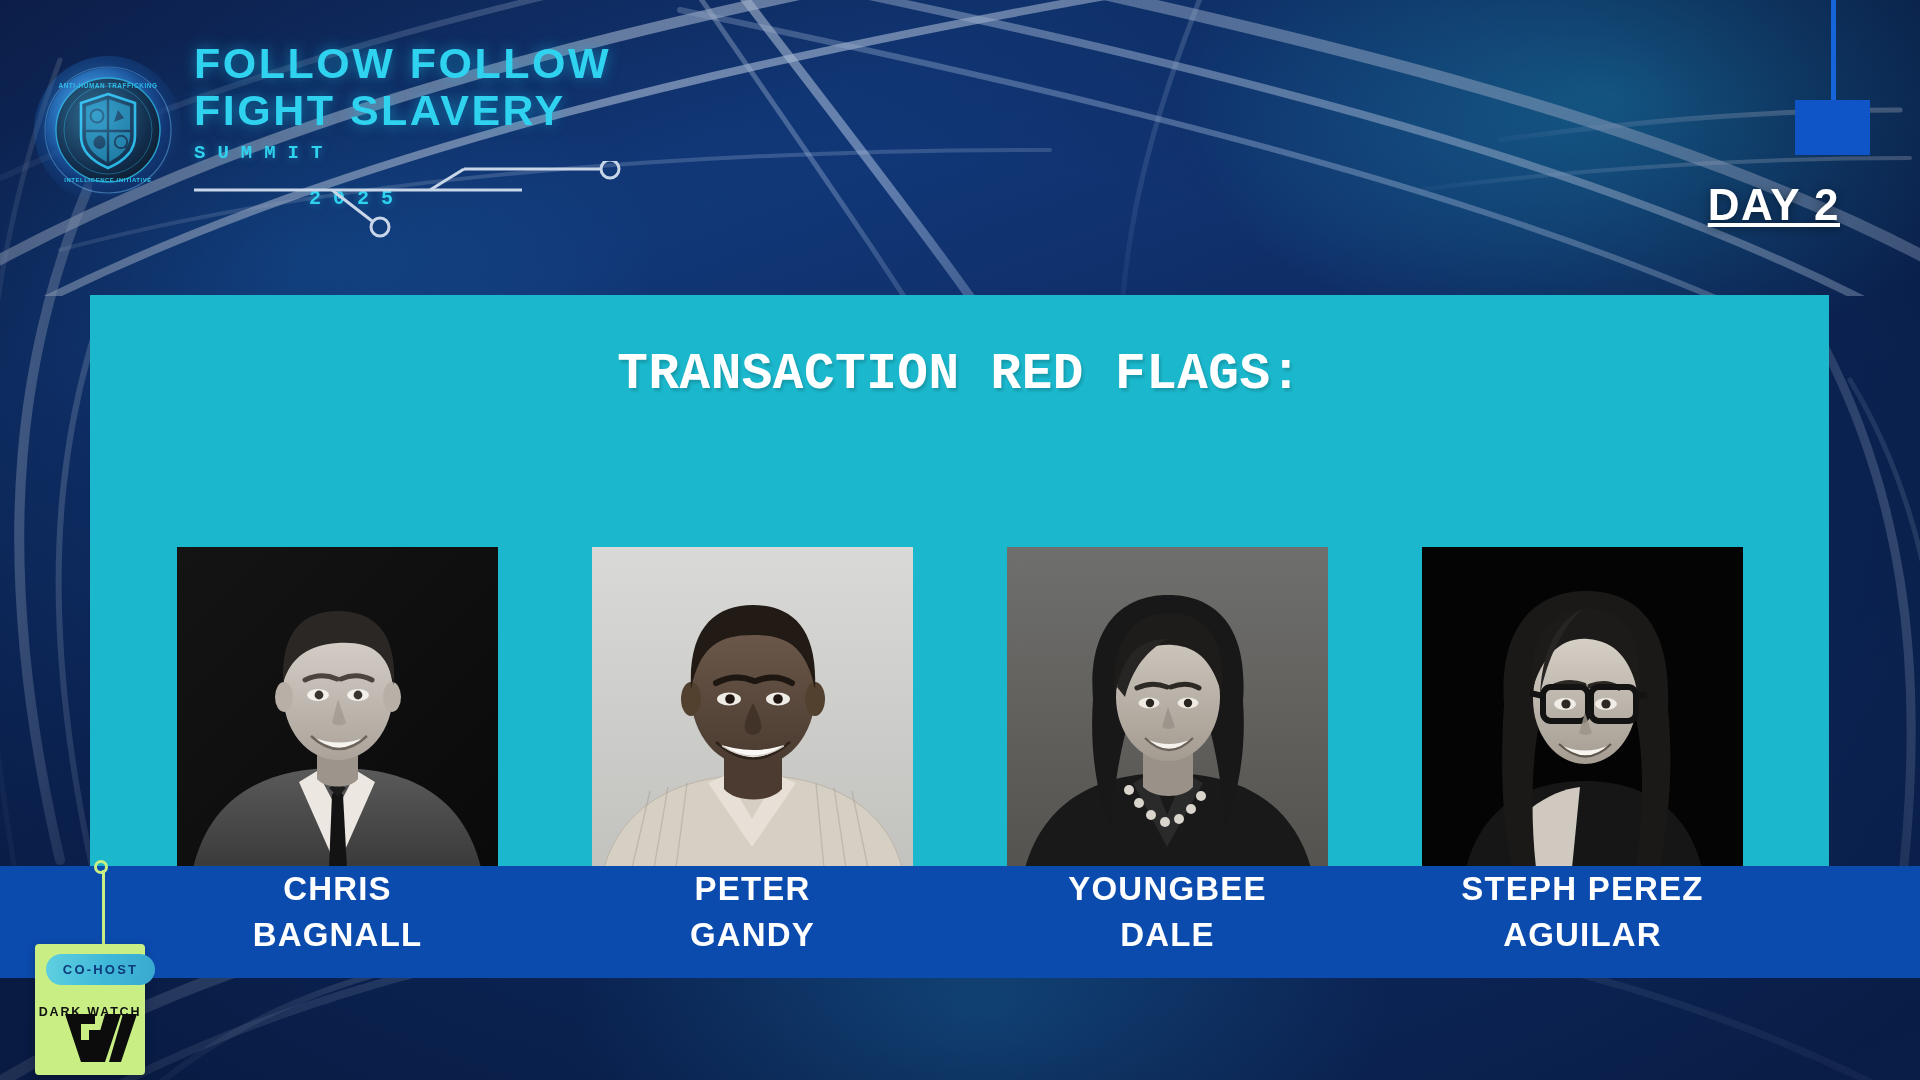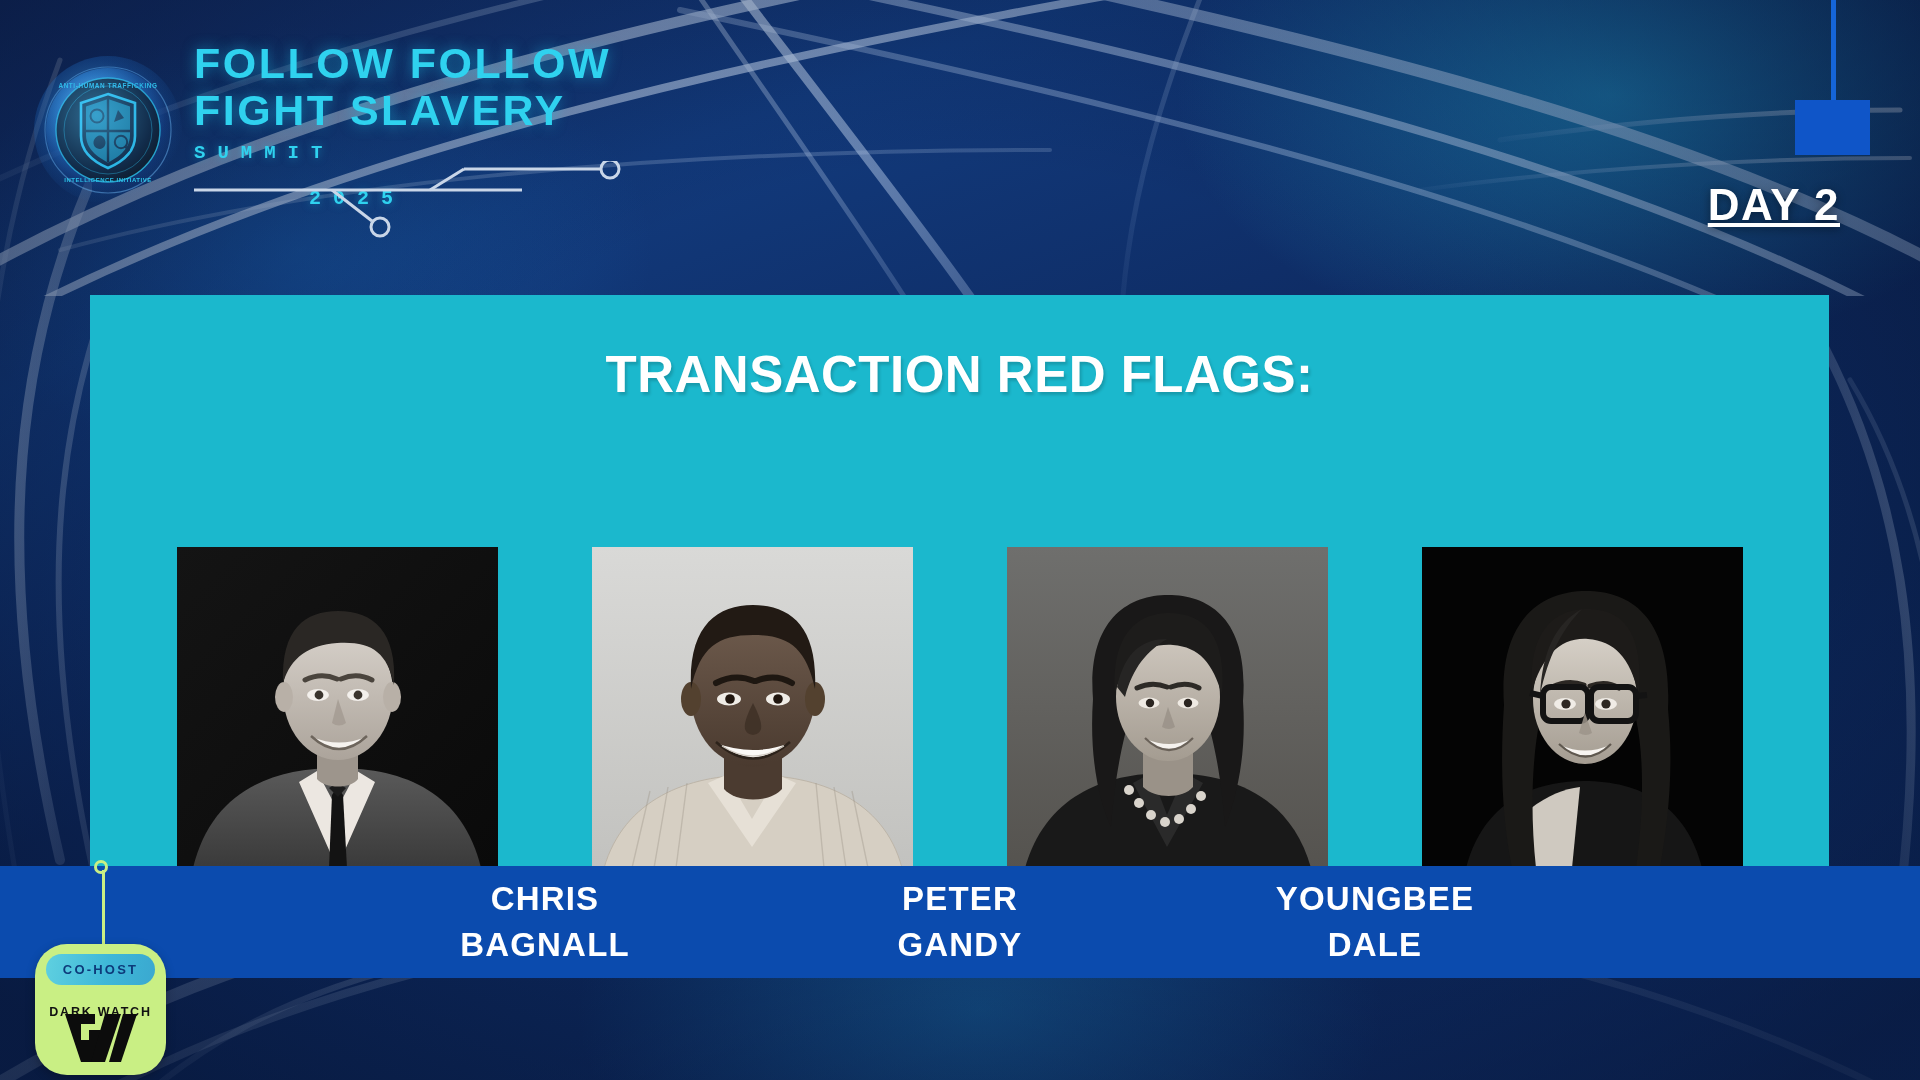--- a/index.html
+++ b/index.html
@@ -141,20 +141,21 @@
   }
 
   
   .teal-panel {
     position: absolute;
     left: 90px;
     top: 295px;
     width: 1739px;
     height: 573px;
     background: #1bb8cd;
+    font-family: Liberation Mono, monospace;
   }
   .talk-title {
     position: absolute;
     left: 0;
     right: 0;
     top: 42px;
     text-align: center;
     color: #ffffff;
     font-size: 51px;
     font-weight: 700;
@@ -198,21 +199,20 @@
   }
   .name-row {
     position: absolute;
     left: 0;
     right: 0;
     top: 0;
     height: 112px;
     display: flex;
     justify-content: center;
     gap: 94px;
-    padding-top: 10px;
     box-sizing: border-box;
   }
   .name-cell {
     width: 321px;
     text-align: center;
     color: #ffffff;
     font-weight: 700;
     font-size: 33px;
     line-height: 46px;
     letter-spacing: 1.2px;
@@ -243,23 +243,23 @@
     height: 14px;
     border: 3px solid #c9ef84;
     border-radius: 50%;
     box-sizing: border-box;
     background: transparent;
   }
   .cohost-card {
     position: absolute;
     left: 17px;
     top: 84px;
-    width: 131px;
+    width: 110px;
     height: 131px;
-    border-radius: 32px;
+    border-radius: 4px;
     background: #c9ef84;
     box-shadow: 0 3px 10px rgba(0,0,0,0.25);
   }
   .cohost-pill {
     position: absolute;
     left: 11px;
     top: 10px;
     width: 109px;
     height: 31px;
     border-radius: 16px;
@@ -633,20 +633,24 @@
         <span>BAGNALL</span>
       </div>
       <div class="name-cell">
         <span>PETER</span>
         <span>GANDY</span>
       </div>
       <div class="name-cell">
         <span>YOUNGBEE</span>
         <span>DALE</span>
       </div>
+      <div class="name-cell">
+        <span>STEPH PEREZ</span>
+        <span>AGUILAR</span>
+      </div>
     </div>
   </div>
 
   <div class="cohost-wrap">
     <div class="cohost-knob"></div>
     <div class="cohost-stem"></div>
     <div class="cohost-card">
       <div class="cohost-pill">
         <span>CO-HOST</span>
       </div>

